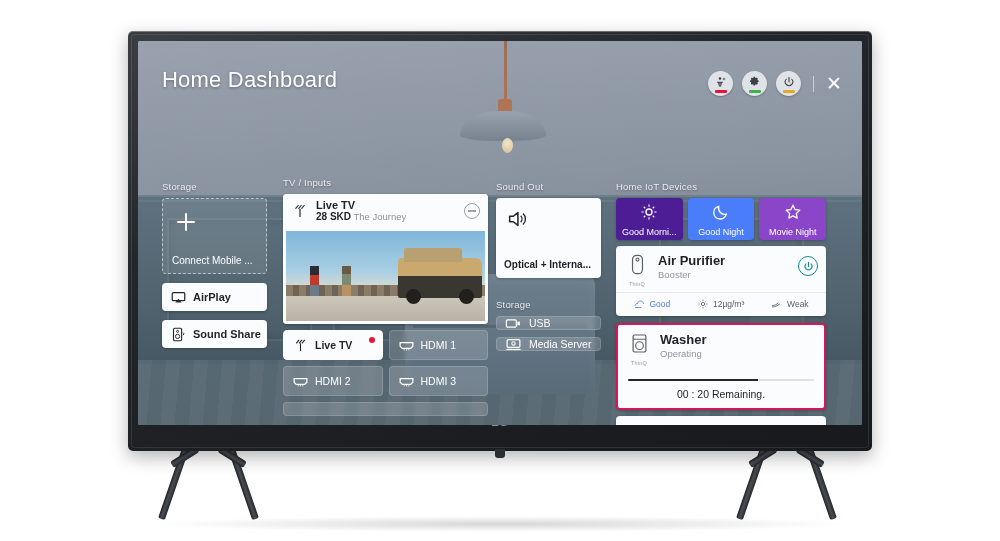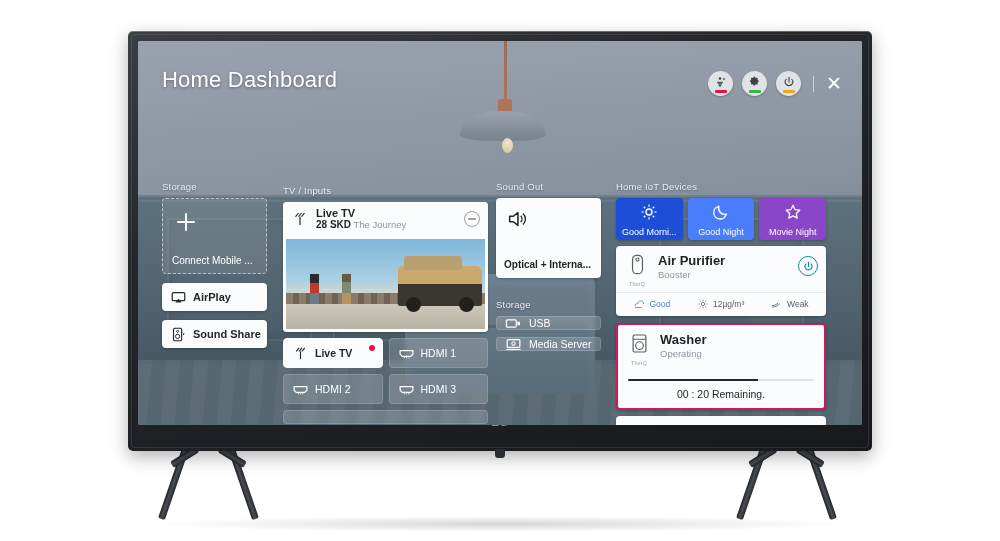--- a/index.html
+++ b/index.html
@@ -136,21 +136,21 @@
   .divider-v { width:1px; height:16px; background:rgba(255,255,255,.55); margin:0 3px; }
   .close-x { color:#fff; font-size:19px; line-height:1; font-weight:300; cursor:pointer; }
 
   .col-label {
     font-size:9.5px; color:#e9ecef; letter-spacing:.2px; margin-bottom:6px;
     text-shadow:0 1px 2px rgba(0,0,0,.3);
   }
 
   .col { position:absolute; }
   .col-mobile  { left:24px;  top:140px; width:105px; }
-  .col-tv      { left:145px; top:144px; width:205px; }
+  .col-tv      { left:145px; top:136px; width:205px; }
   .col-sound   { left:358px; top:140px; width:105px; }
   .col-storage { left:358px; top:258px; width:105px; }
   .col-iot     { left:478px; top:140px; width:210px; }
 
   .card-white {
     background:#fbfcfd; border-radius:4px;
     box-shadow:0 1px 3px rgba(0,0,0,.25);
   }
   .tile-glass {
     background: rgba(255,255,255,.16);
@@ -482,21 +482,21 @@
               <path d="M2 19h20" stroke="#fff" stroke-width="1.7"></path>
             </svg>
             <span>Media Server</span>
           </div>
         </div>
 
         <div class="col col-iot">
           <div class="col-label">Home IoT Devices</div>
 
           <div class="scene-row">
-            <div class="scene" style="background:#1d4ed8">
+            <div class="scene" style="background:#4c1d95">
               <svg viewBox="0 0 24 24">
                 <circle cx="12" cy="12" r="4" fill="none" stroke="#fff" stroke-width="1.8"></circle>
                 <path d="M12 2v3M12 19v3M2 12h3M19 12h3M5 5l2 2M17 17l2 2M19 5l-2 2M7 17l-2 2" stroke="#fff" stroke-width="1.6"></path>
               </svg>
               <span>Good Morni...</span>
             </div>
             <div class="scene" style="background:#4a7dfc">
               <svg viewBox="0 0 24 24">
                 <path d="M19 15A8.5 8.5 0 019 4.5 8.5 8.5 0 1019 15z" fill="none" stroke="#fff" stroke-width="1.8"></path>
               </svg>

